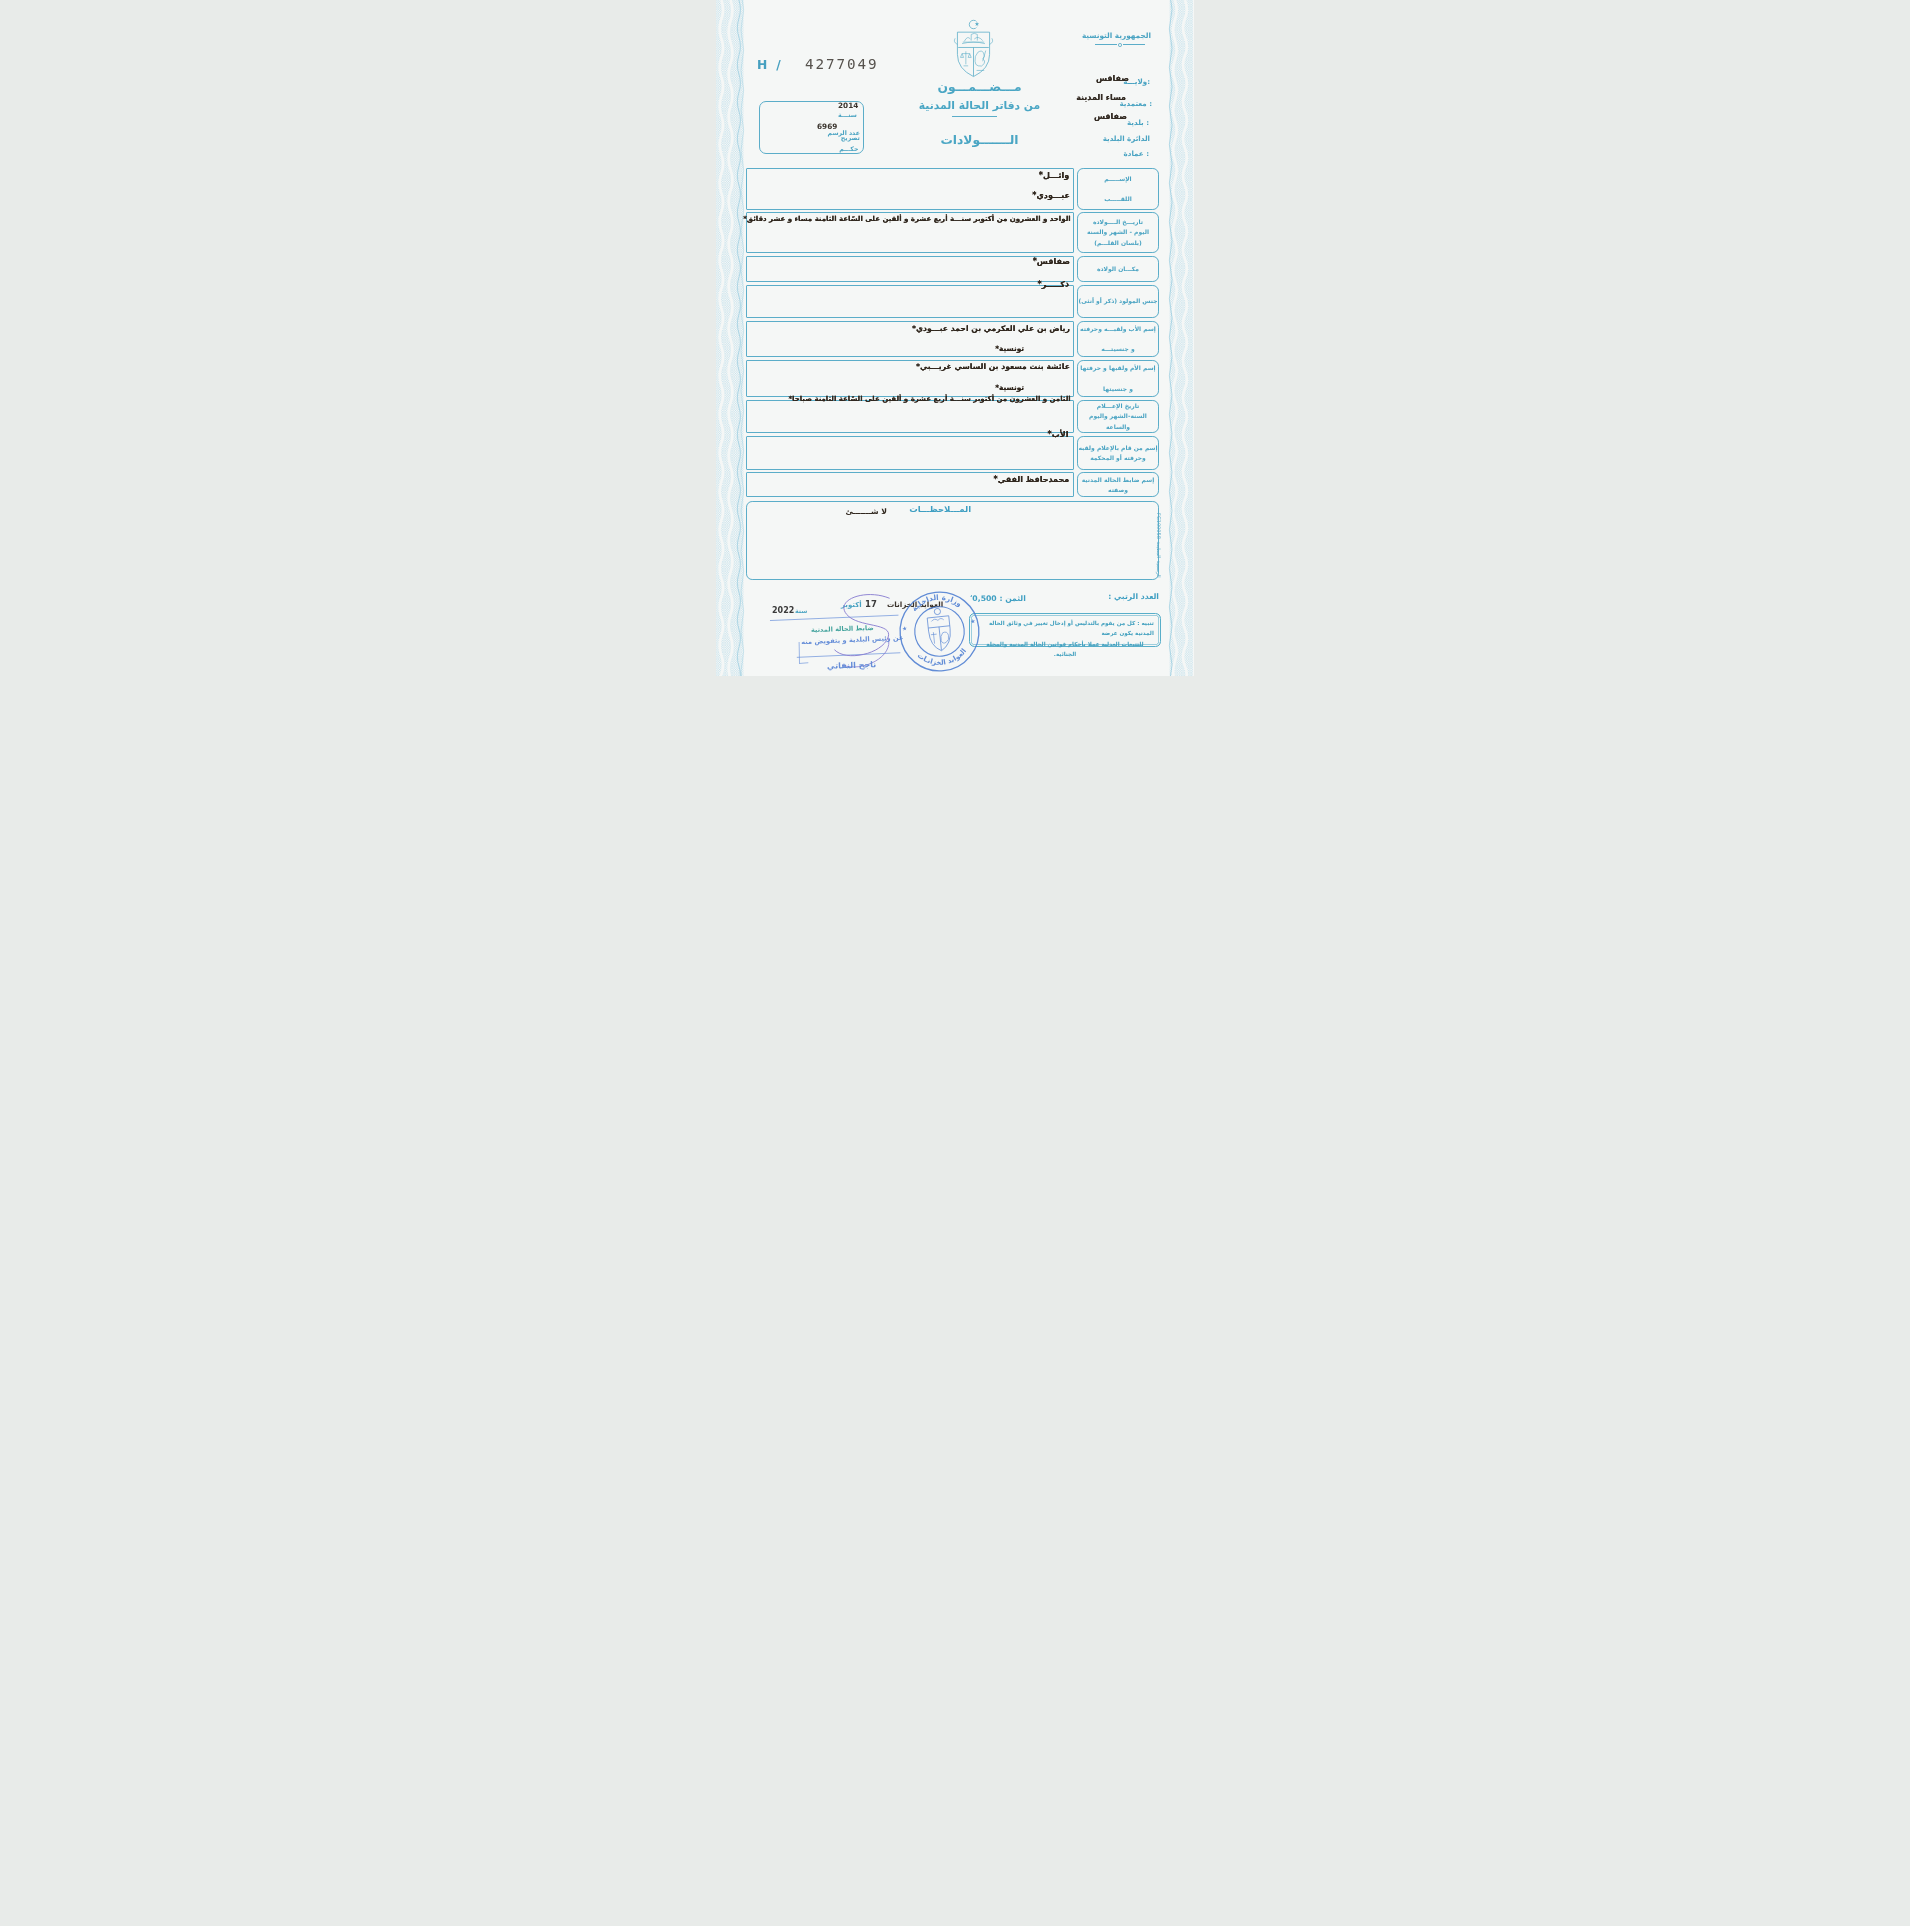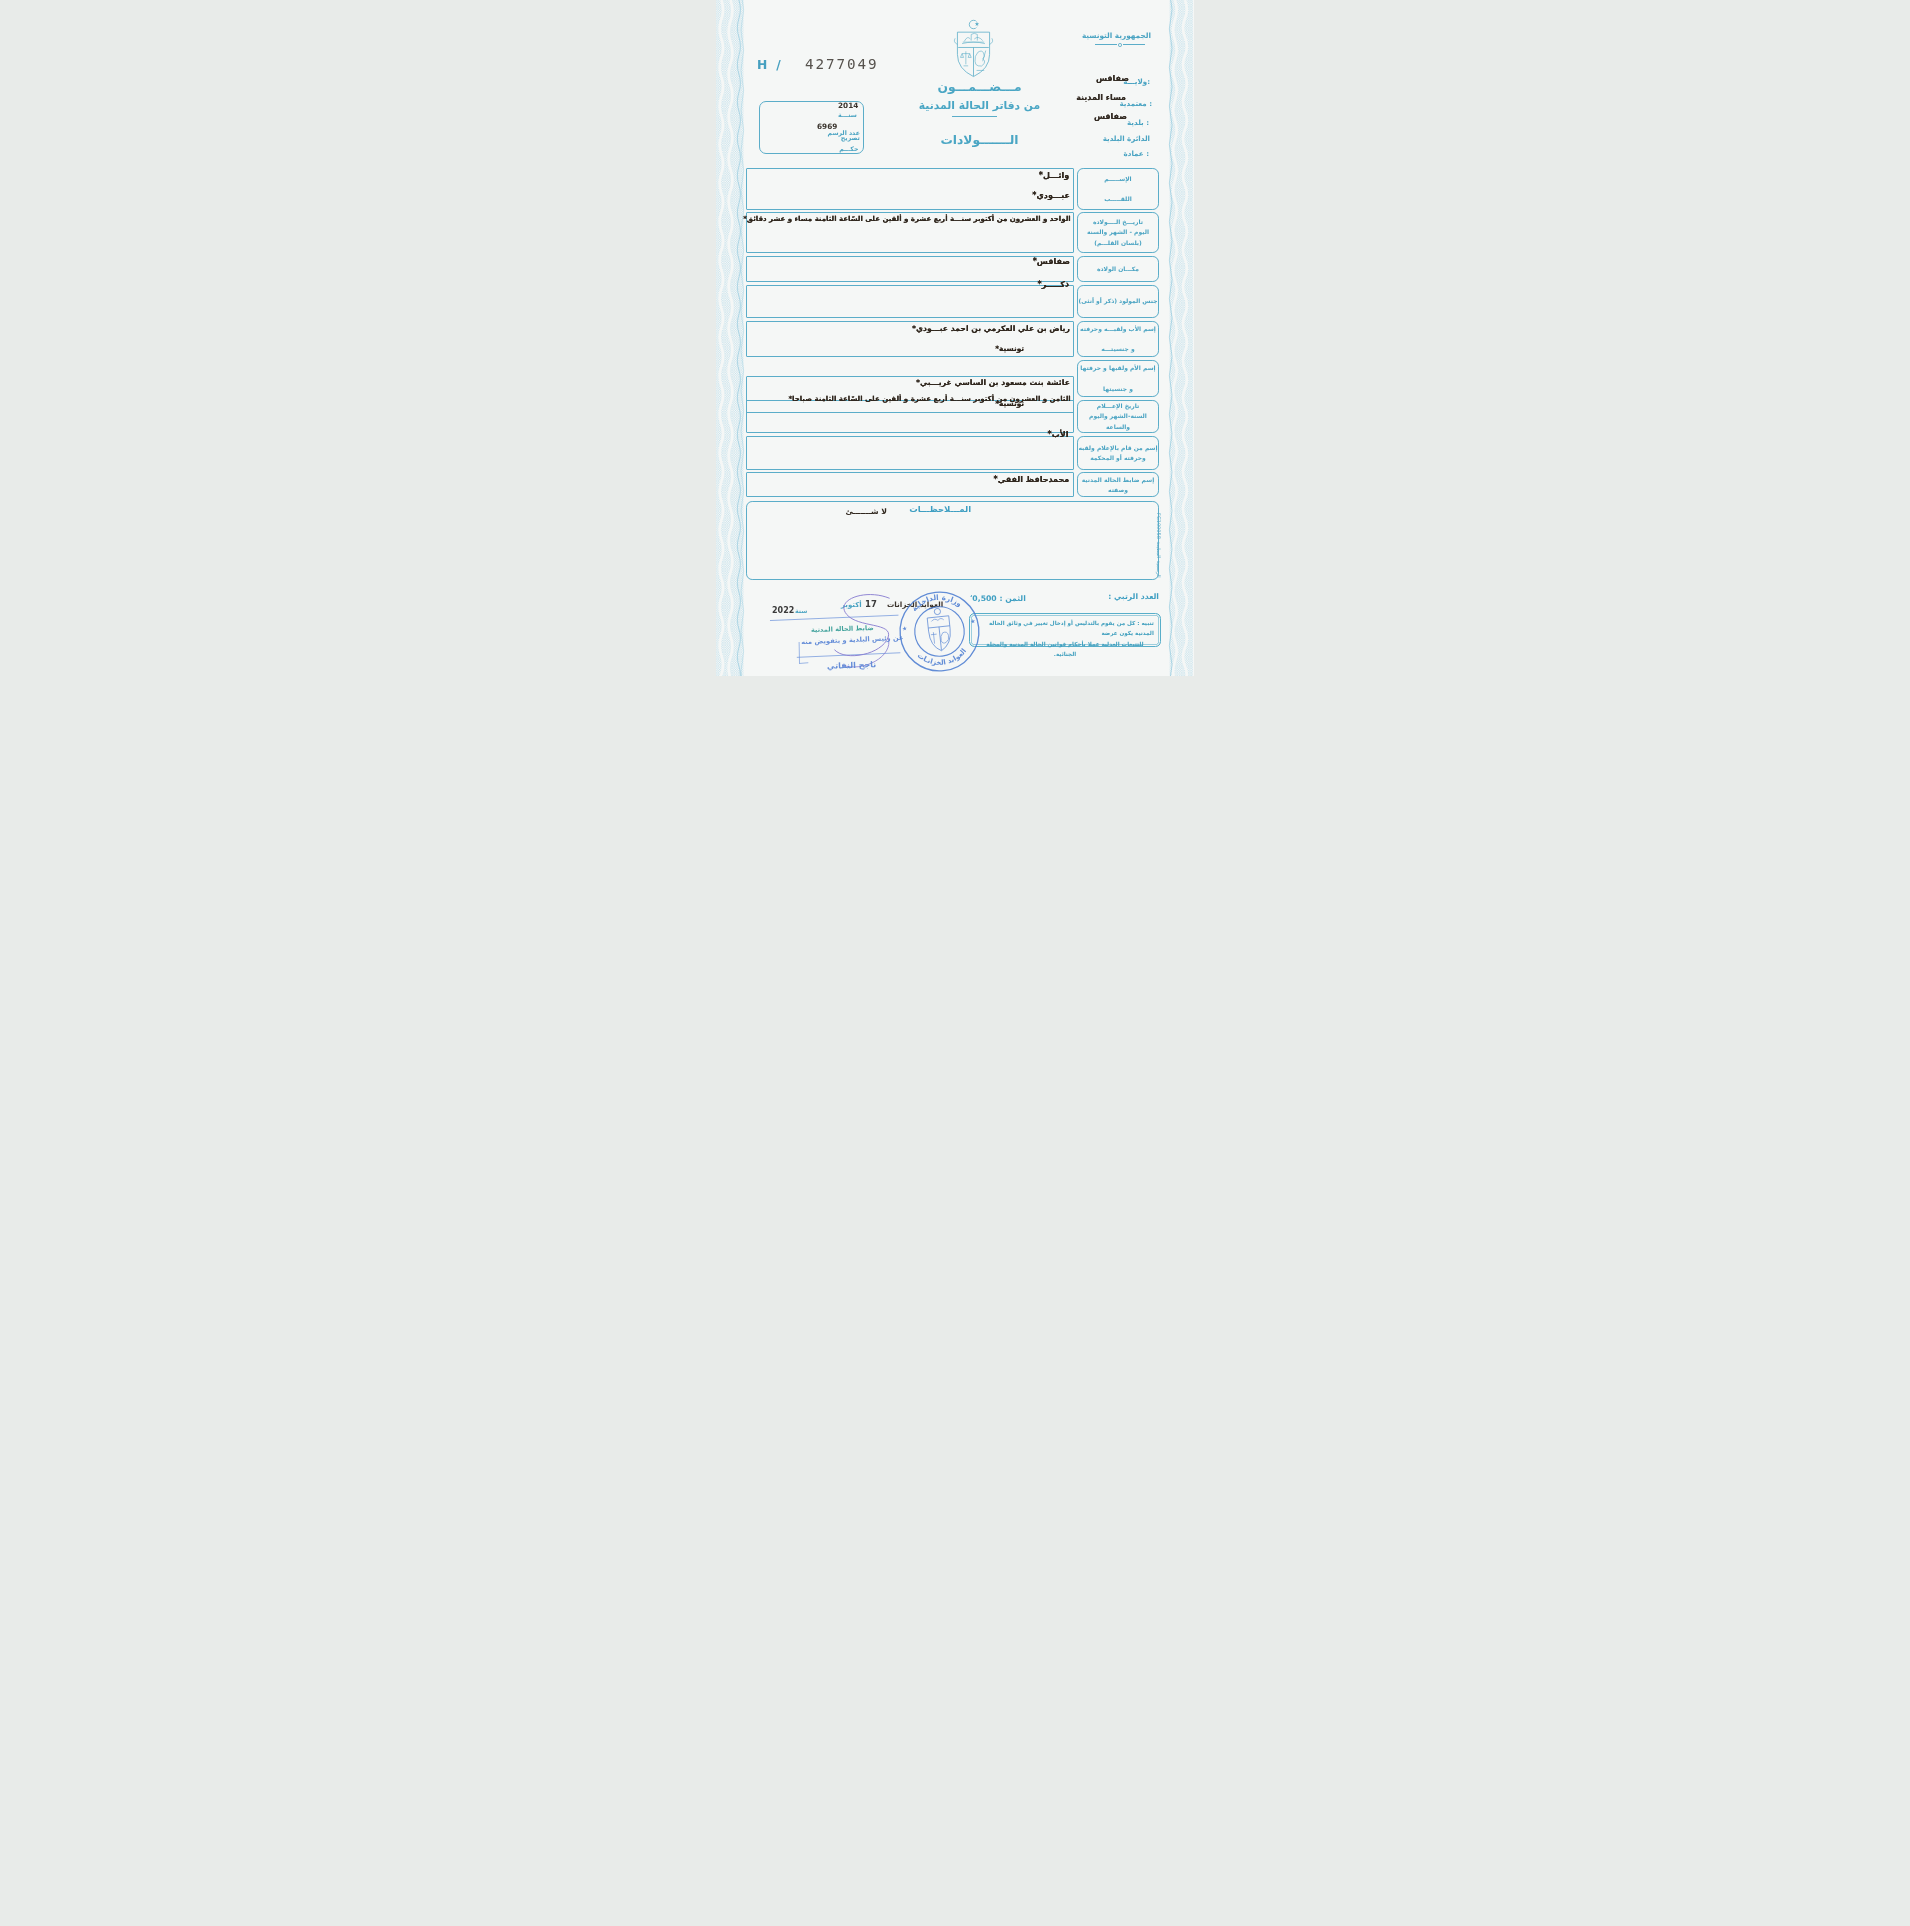--- a/index.html
+++ b/index.html
@@ -169,21 +169,21 @@
   <div class="lbox" style="top:285px;height:33px;">جنس المولود (ذكر أو أنثى)</div>
 
   <div class="vbox" style="top:321px;height:36px;">
     <span class="val" style="top:1.5px;right:3.1px;font-size:7.7px;">رياض بن علي العكرمي بن احمد عبـــودي*</span>
     <span class="val" style="top:22.3px;right:49px;font-size:7.3px;">تونسية*</span>
   </div>
   <div class="lbox" style="top:321px;height:36px;">إسم الأب ولقبـــه وحرفته
 
 و جنسيتـــه</div>
 
-  <div class="vbox" style="top:376px;height:37px;">
+  <div class="vbox" style="top:360px;height:37px;">
     <span class="val" style="top:0.8px;right:3.1px;font-size:7.7px;">عائشة بنت مسعود بن الساسي غريـــبي*</span>
     <span class="val" style="top:21.6px;right:49px;font-size:7.3px;">تونسية*</span>
   </div>
   <div class="lbox" style="top:360px;height:37px;">إسم الأم ولقبها و حرفتها
 
 و جنسيتها</div>
 
   <div class="vbox" style="top:400px;height:33px;">
     <span class="val" style="top:-6.2px;right:2.3px;font-size:7px;">الثامن و العشرون من أكتوبر سنـــة أربع عشرة و ألفين على السّاعة الثامنة صباحا*</span>
   </div>

